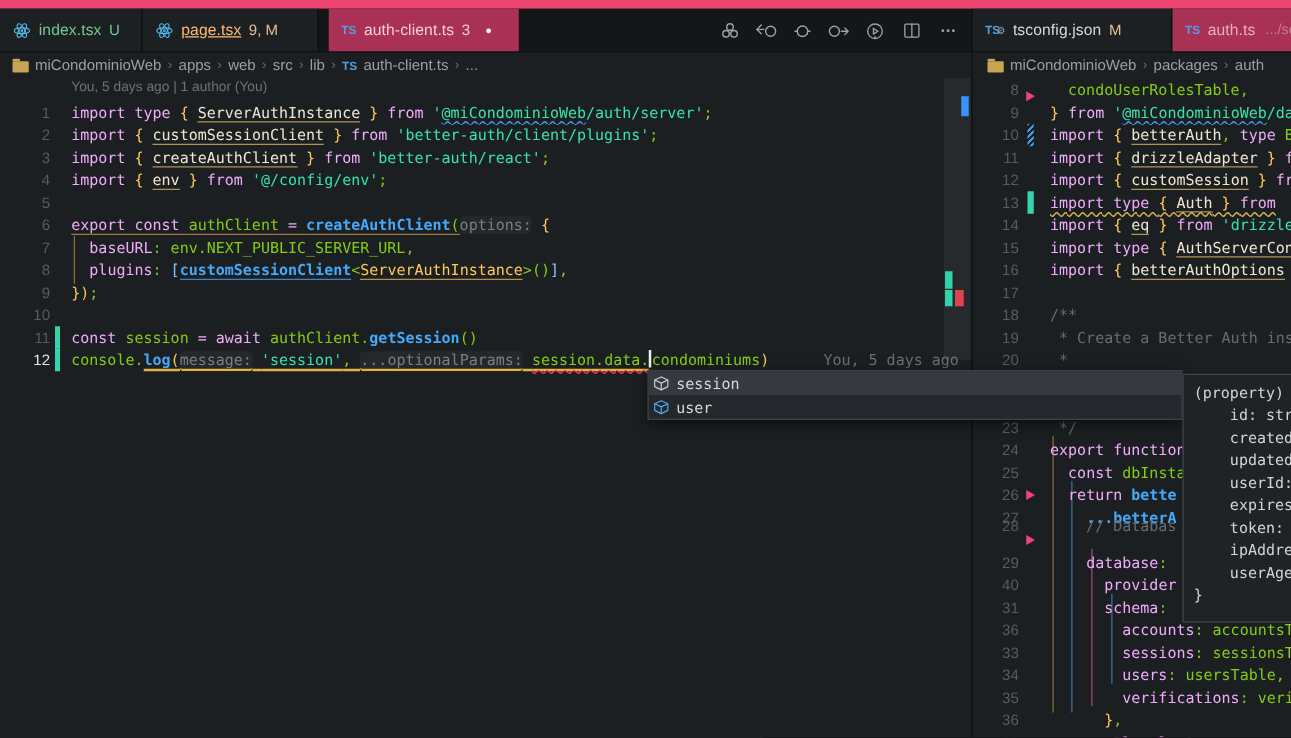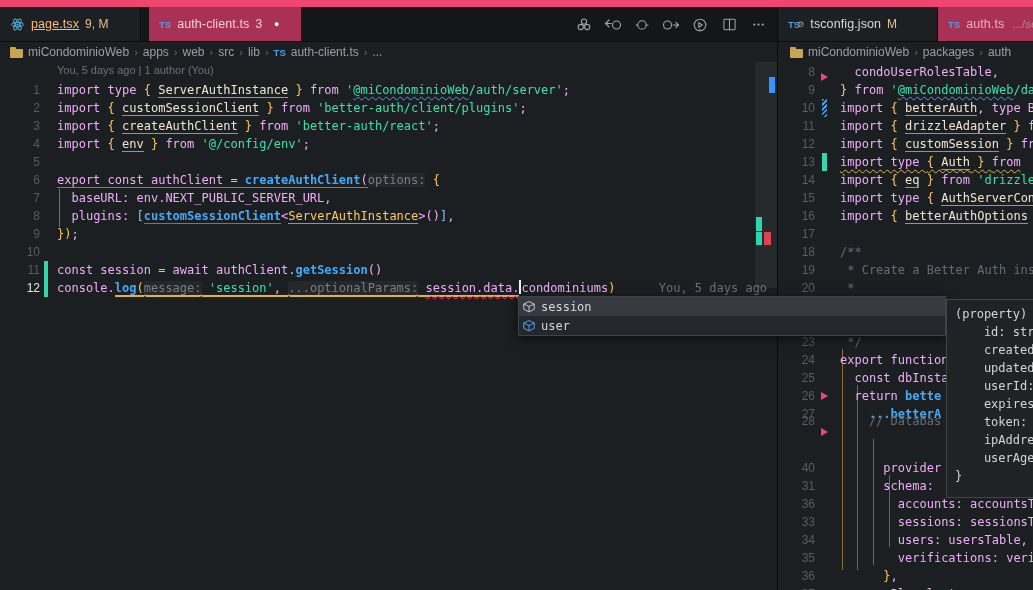--- a/index.html
+++ b/index.html
@@ -47,21 +47,21 @@
   #ed-right .ln{width:37px;}
   #ed-right .bar{left:44px;width:5px;}
   #ed-right .tri{left:43px;}
   #ed-right .code{left:62px;}
 
   .blamehdr{position:absolute;left:57px;top:2px;font-size:11px;color:#6d7178;}
   .guide{position:absolute;width:1px;}
 
   
   .kw{color:#f0abfc;}
-  .id{color:#f0abfc;}
+  .id{color:#84cc16;}
   .str{color:#38e2ae;}
   .fn{color:#45a9f9;font-weight:700;}
   .brace{color:#ffca58;}
   .pb{color:#8ec3f7;}
   .type{color:#ffca58;border-bottom:1px solid #b98f4a;}
   .imp{color:#efe6d0;border-bottom:1px solid #ad9355;}
   .link{color:#45a9f9;font-weight:700;border-bottom:1px solid #3f83c4;}
   .com{color:#666b74;}
   .inlay{color:#797e85;background:#25282b;border-radius:3px;}
   .ua{border-bottom:1px solid #9c7a3f;}
@@ -88,20 +88,34 @@
   .vdivider{position:absolute;left:777px;top:7px;width:1px;height:583px;background:#0a0b0c;}
 </style>
 </head>
 <body>
 
 <div id="screen">
   <div class="topbar" style="background: rgb(238, 69, 113);"></div>
 
   <div class="tabstrip" id="tabs-left">
 
+  <div class="tab" style="width: 114px;">
+        <span style="display: flex; align-items: center;">
+          <svg width="15" height="15" viewBox="0 0 16 16">
+            <g stroke="#4fb8e8" stroke-width="1" fill="none">
+              <ellipse cx="8" cy="8" rx="6.5" ry="2.4"></ellipse>
+              <ellipse cx="8" cy="8" rx="6.5" ry="2.4" transform="rotate(60 8 8)"></ellipse>
+              <ellipse cx="8" cy="8" rx="6.5" ry="2.4" transform="rotate(-60 8 8)"></ellipse>
+            </g>
+            <circle cx="8" cy="8" r="1.2" fill="#4fb8e8"></circle>
+          </svg>
+        </span>
+        <span class="lbl" style="color: rgb(115, 201, 145);">index.tsx</span>
+        <span class="badge" style="color: rgb(115, 201, 145);">U</span>
+      </div>
       <div class="tab" style="width: 141px;">
         <span style="display: flex; align-items: center;">
           <svg width="15" height="15" viewBox="0 0 16 16">
             <g stroke="#4fb8e8" stroke-width="1" fill="none">
               <ellipse cx="8" cy="8" rx="6.5" ry="2.4"></ellipse>
               <ellipse cx="8" cy="8" rx="6.5" ry="2.4" transform="rotate(60 8 8)"></ellipse>
               <ellipse cx="8" cy="8" rx="6.5" ry="2.4" transform="rotate(-60 8 8)"></ellipse>
             </g>
             <circle cx="8" cy="8" r="1.2" fill="#4fb8e8"></circle>
           </svg>
@@ -366,20 +380,24 @@
       <span class="tri" style="top: 350px; position: absolute;"></span>
       <div class="row" style="top: 363px;">
         <span class="ln">27</span>
         <code class="code"><span class="id">    </span><span class="fn">...betterA</span></code>
       </div>
       <div class="row" style="top: 370px;">
         <span class="ln">28</span>
         <code class="code"><span class="com">    // Databas</span></code>
       </div>
       <span class="tri" style="top: 386px; position: absolute;"></span>
+      <div class="row" style="top: 399px;">
+        <span class="ln">29</span>
+        <code class="code"><span class="id">    </span><span class="kw">database</span><span class="id">: </span></code>
+      </div>
       <div class="row" style="top: 417px;">
         <span class="ln">40</span>
         <code class="code"><span class="id">      </span><span class="kw">provider</span></code>
       </div>
       <div class="row" style="top: 435px;">
         <span class="ln">31</span>
         <code class="code"><span class="id">      </span><span class="kw">schema</span><span class="id">: </span></code>
       </div>
       <div class="row" style="top: 453px;">
         <span class="ln">36</span>

